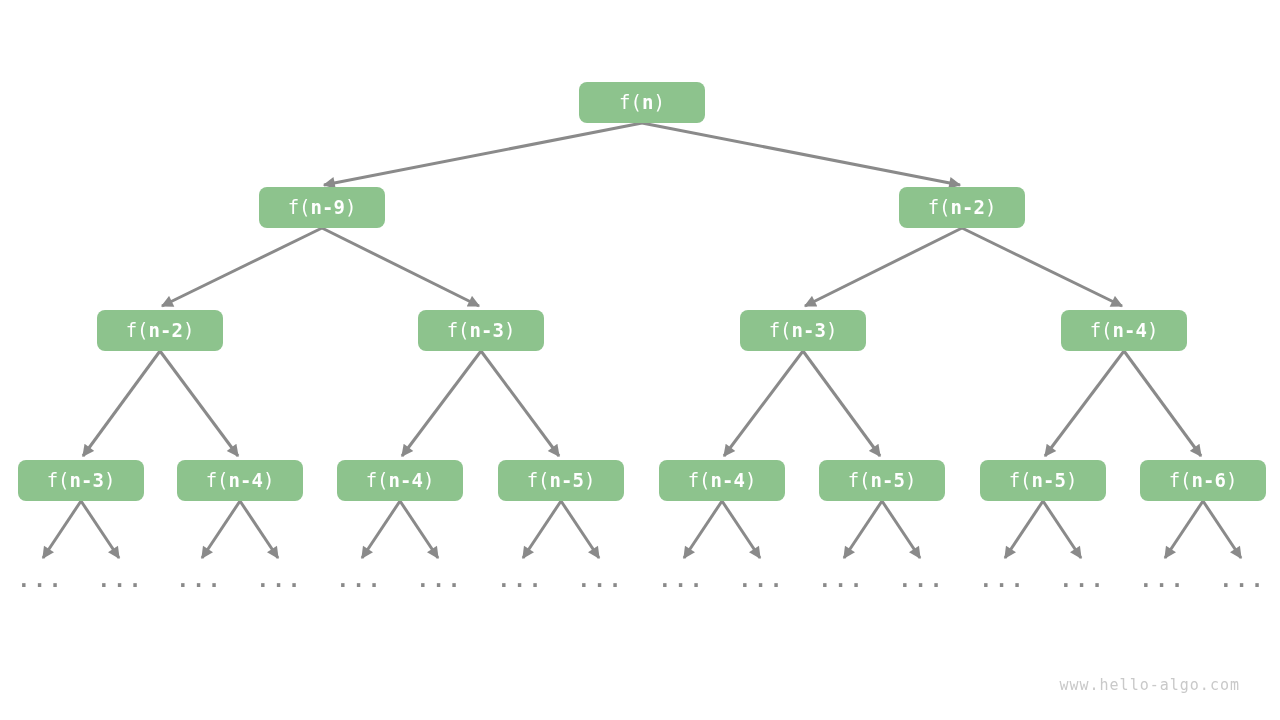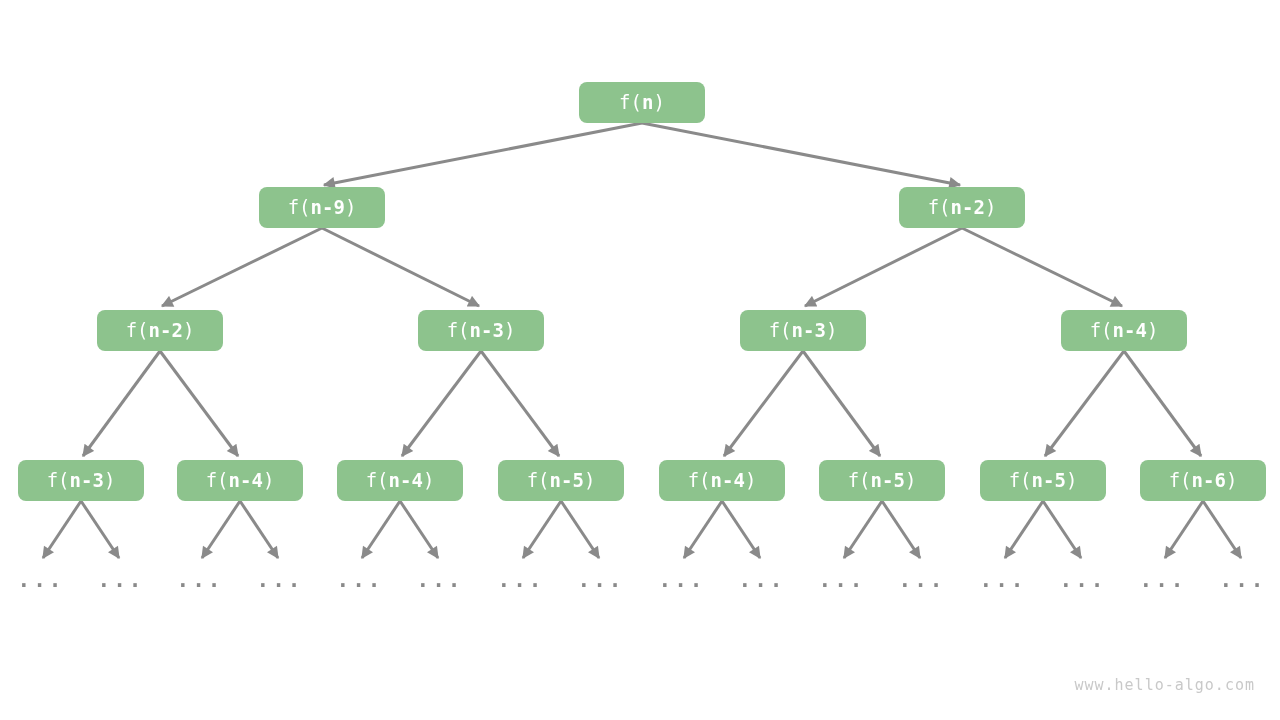--- a/index.html
+++ b/index.html
@@ -25,21 +25,21 @@
     color:var(--node_text);font-size:19px;line-height:1;
     letter-spacing:0px;white-space:nowrap;
   }
   .node .arg{font-weight:bold;}
   .leaf{
     position:absolute;width:80px;height:24px;margin-left:-40px;
     text-align:center;color:var(--ellipsis_color);
     font-size:21px;font-weight:bold;letter-spacing:3px;line-height:24px;
   }
   .watermark{
-    position:absolute;right:25px;top:676px;
+    position:absolute;right:40px;top:676px;
     color:var(--watermark_color);font-size:15px;letter-spacing:1px;
   }
 </style>
 </head>
 <body>
 
 <div class="canvas">
 
   <svg class="edges" viewBox="0 0 1280 720">
     <defs>

